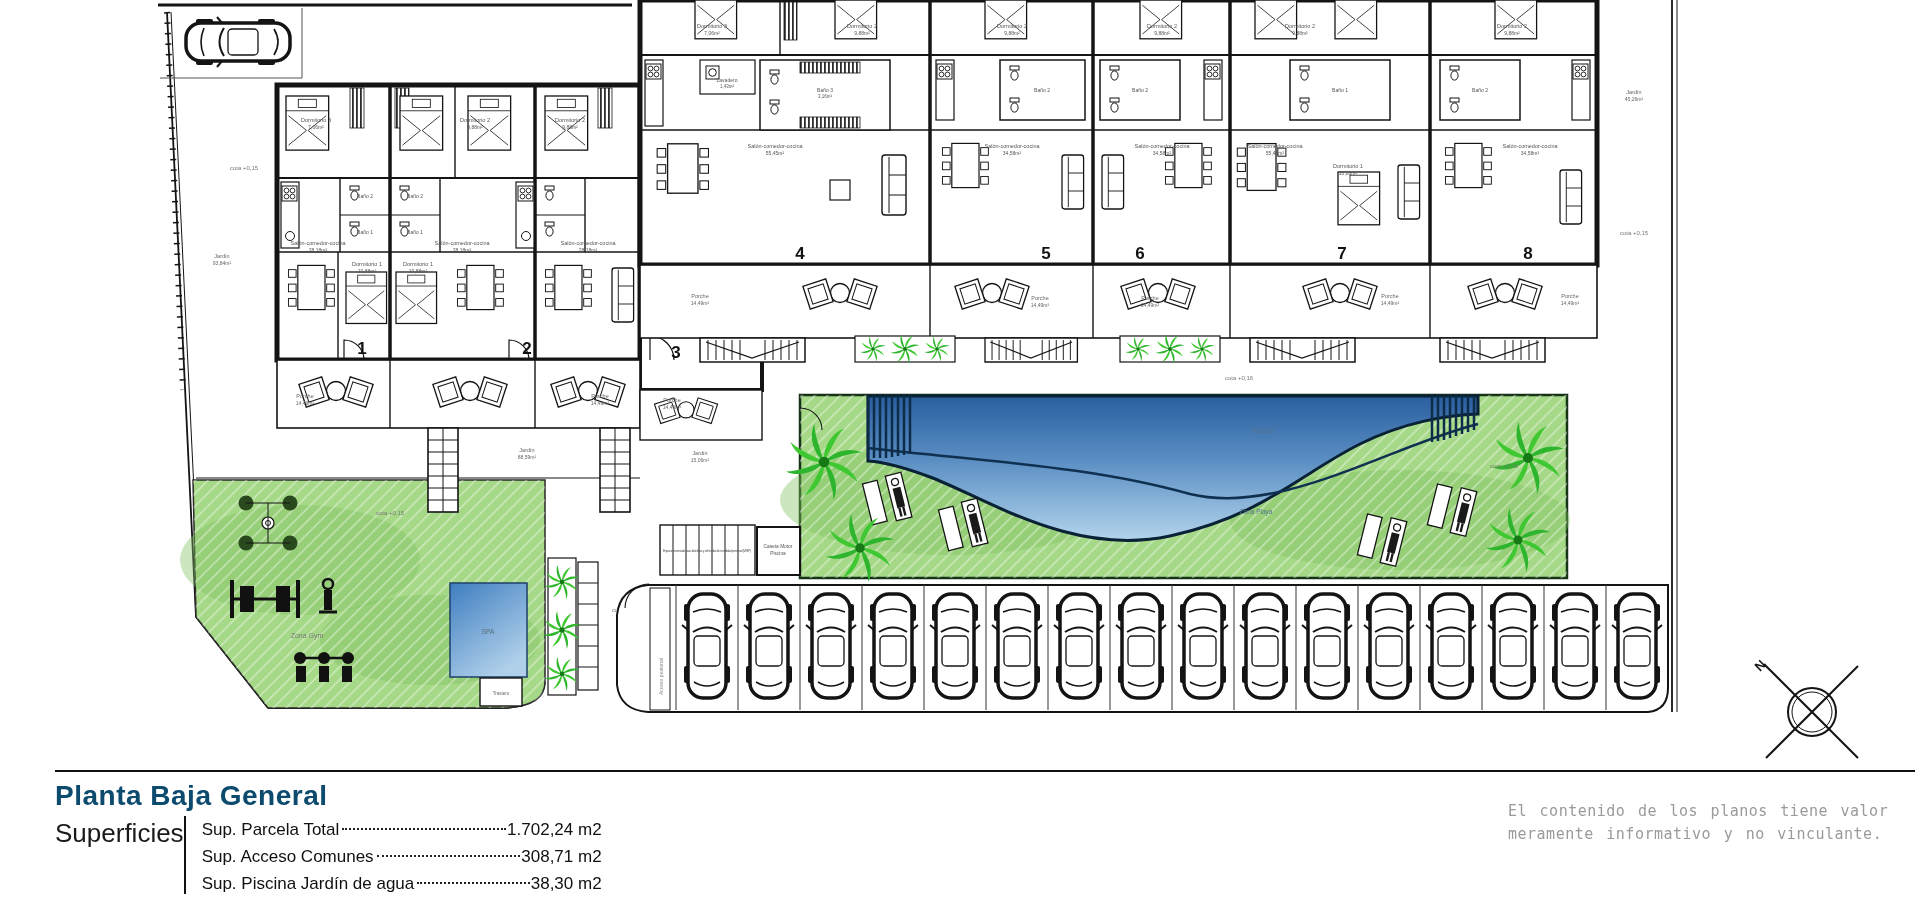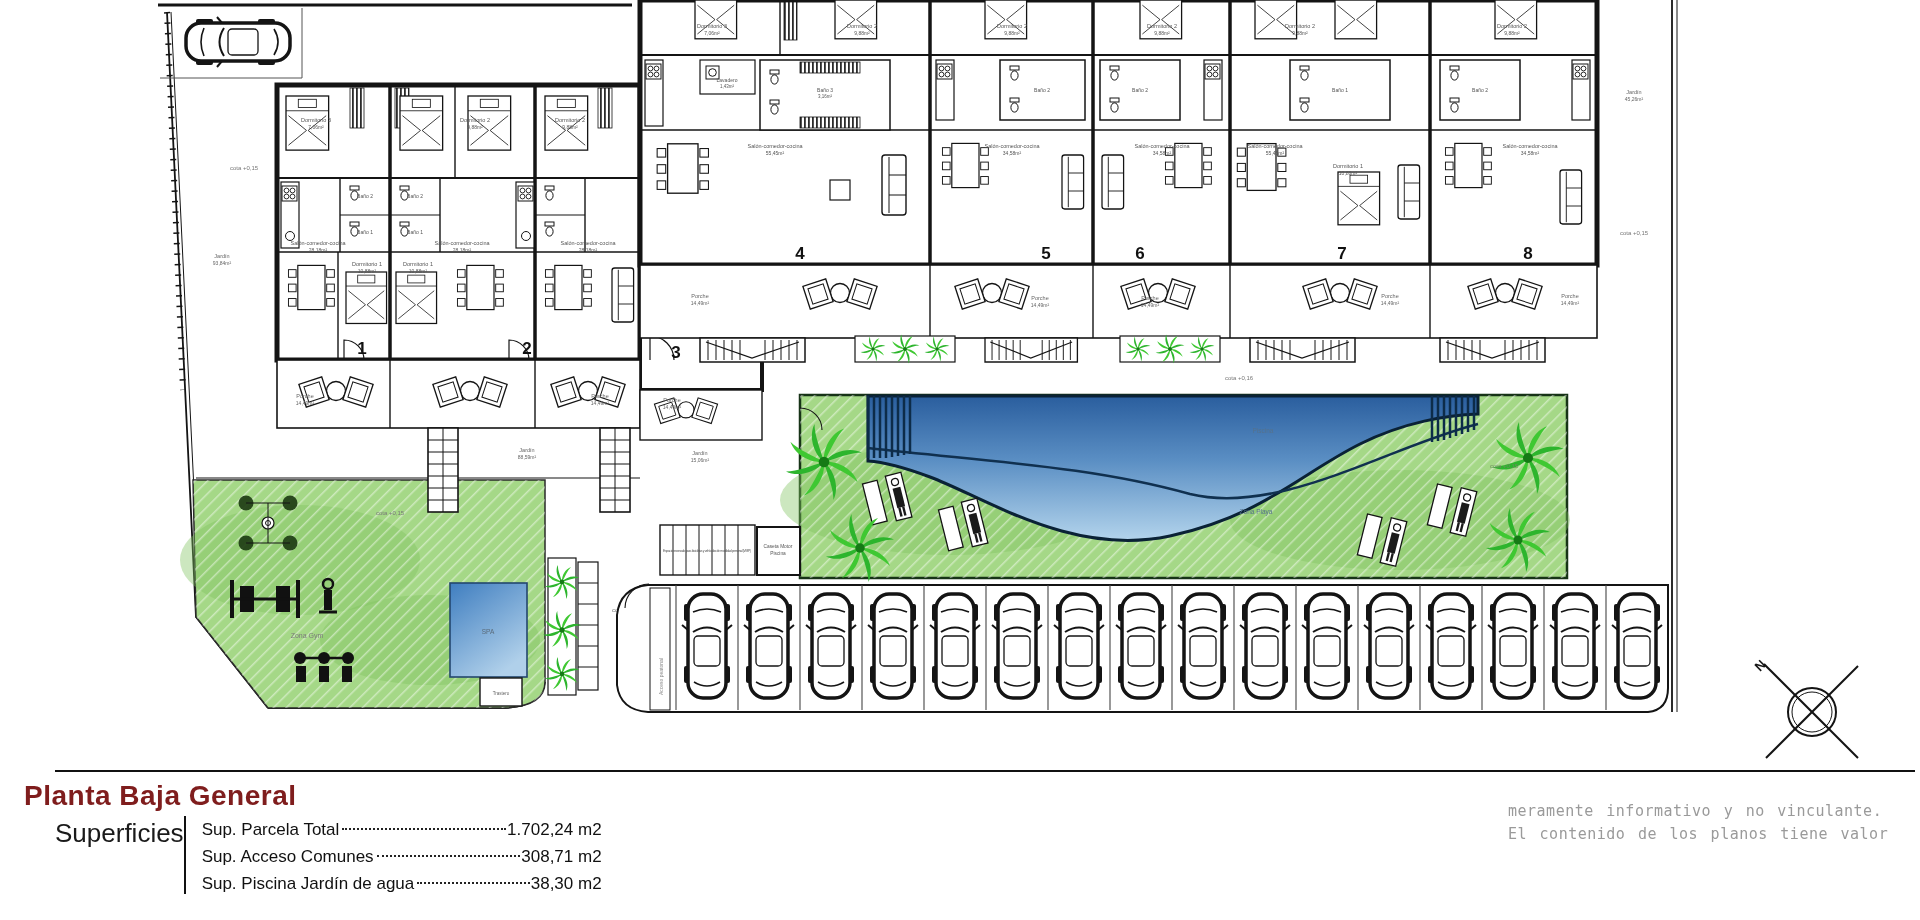--- a/index.html
+++ b/index.html
@@ -2,21 +2,21 @@
 <html><head>
 <meta charset="utf-8">
 <style>
   html,body{margin:0;padding:0;background:#ffffff;}
   .stage{position:relative;width:1920px;height:920px;background:#fff;overflow:hidden;
          font-family:"Liberation Sans",sans-serif;}
   .plan-svg{position:absolute;left:0;top:0;}
   
   .tb{position:absolute;left:0;top:770px;width:1920px;}
   .tb-rule{margin-left:55px;width:1860px;border-top:2.5px solid #111;}
-  .tb-title{margin:8px 0 4px 24px;font-size:28px;font-weight:800;color:#7f1d1d;letter-spacing:.5px;}
+  .tb-title{margin:8px 0 4px 55px;font-size:28px;font-weight:800;color:#0c4a6e;letter-spacing:.5px;}
   .tb-body{display:flex;margin-left:55px;align-items:stretch;}
   .tb-sup{font-size:26px;font-weight:500;color:#1a1a1a;padding-right:0;padding-top:2px;}
   .tb-sep{border-left:2px solid #111;margin-right:16px;}
   .tb-rows{width:400px;display:flex;flex-direction:column;gap:7px;padding-top:4px;}
   .tb-row{display:flex;align-items:center;font-size:17px;color:#111;font-weight:500;}
   .tb-row .dots{flex:1;border-bottom:2.6px dotted #222;margin:0 1px 3px 3px;}
   .tb-row .val{white-space:nowrap;}
   .tb-disc{position:absolute;left:1508px;top:30px;width:410px;
            font-family:"DejaVu Sans Mono",monospace;font-size:15px;color:#9a9a9a;
            letter-spacing:.5px;word-spacing:3px;line-height:1.55;}
@@ -627,18 +627,18 @@
             <span class="val">308,71 m2</span>
       </div>
       <div class="tb-row">
         <span>Sup. Piscina Jardín de agua</span>
             <span class="dots"></span>
             <span class="val">38,30 m2</span>
       </div>
     </div>
   </div>
   <div class="tb-disc">
+    <div>El contenido de los planos tiene valor</div>
     <div>meramente informativo y no vinculante.</div>
-    <div>El contenido de los planos tiene valor</div>
   </div>
 </div>
 
 </div>
 
 </body></html>

